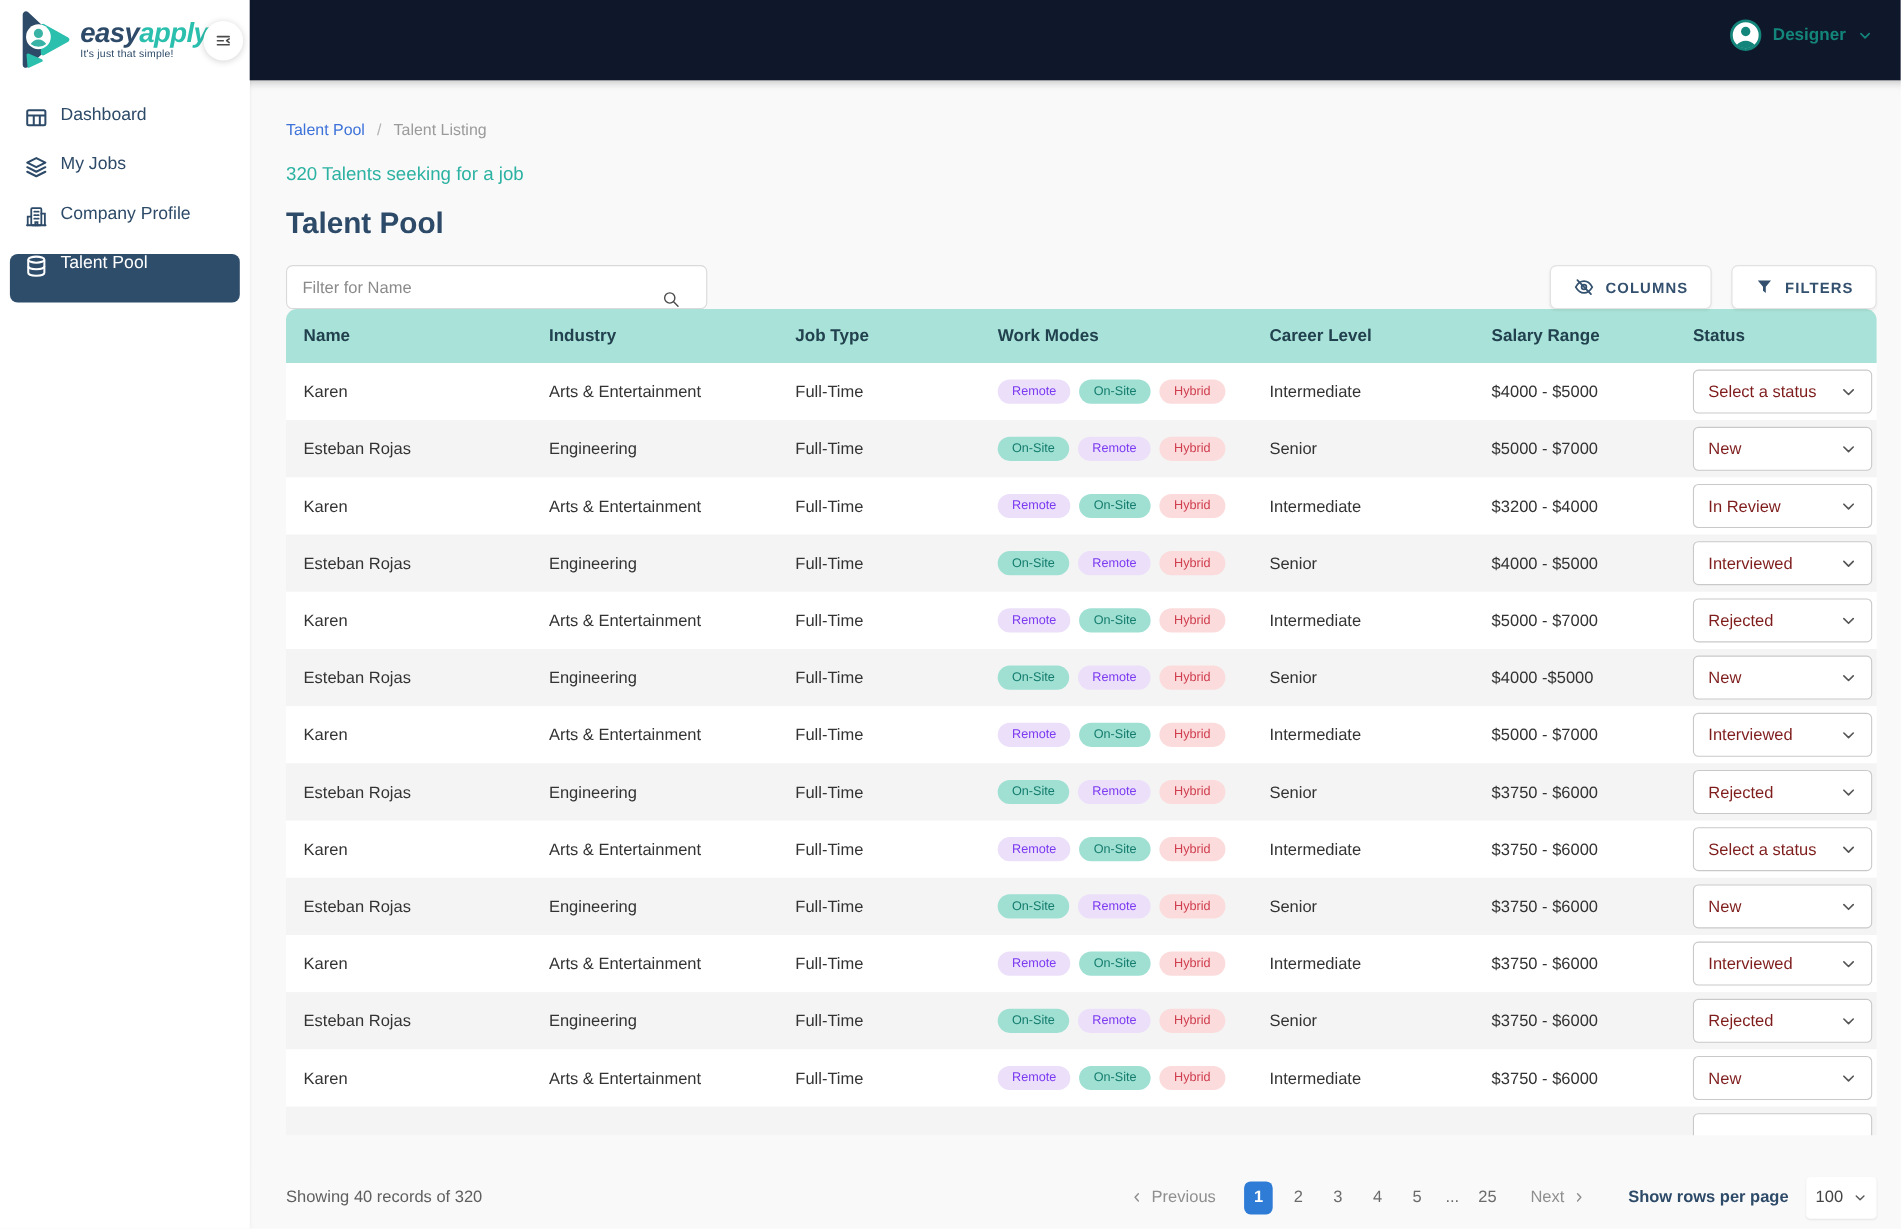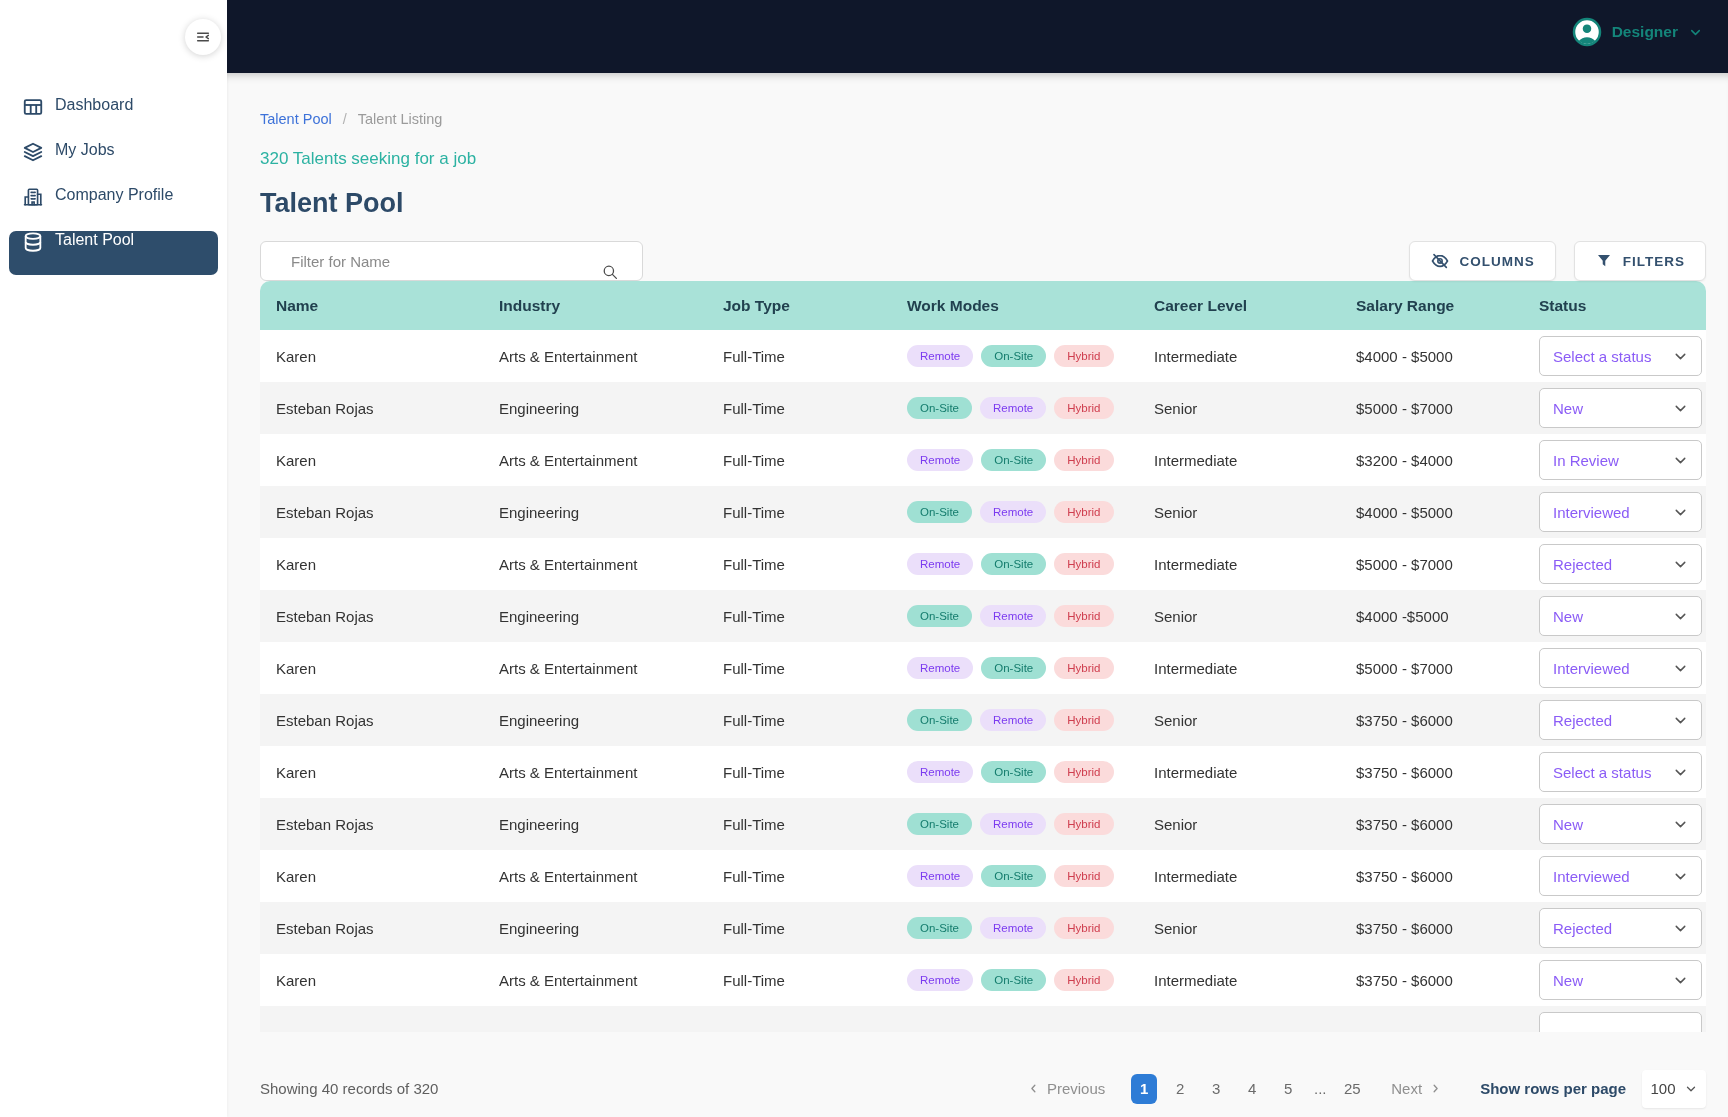--- a/index.html
+++ b/index.html
@@ -35,21 +35,21 @@
   .breadcrumb .bc-link { color:#3d72d9; cursor:pointer; }
   .breadcrumb .bc-sep { color:#b3b3b3; }
   .breadcrumb .bc-cur { color:#9b9b9b; }
 
   .subtitle { margin-top:22px; font-size:17px; color:#2cb2a2; }
   .page-title { margin-top:19px; font-size:27px; font-weight:700; color:#2d4a68; }
 
   .toolbar { margin-top:22px; display:flex; align-items:center; }
   .filter-wrap { position:relative; width:383px; }
   .filter-input { width:100%; height:40px; border:1px solid #d9d9d9; border-radius:6px; background:#fff;
-      padding:0 40px 0 30px; font-size:15px; color:#333; font-family:"Liberation Sans",sans-serif; outline:none; }
+      padding:0 40px 0 14px; font-size:15px; color:#333; font-family:"Liberation Sans",sans-serif; outline:none; }
   .filter-input::placeholder { color:#8a8a8a; }
   .filter-wrap svg { position:absolute; right:12px; top:11px; }
   .toolbar-buttons { margin-left:auto; display:flex; gap:18px; }
   .tbtn { height:40px; padding:0 20px; background:#fff; border:1px solid #e2e2e2; border-radius:6px;
       display:flex; align-items:center; gap:10px; color:#33506e; font-size:13.5px; font-weight:700;
       letter-spacing:1px; cursor:pointer; box-shadow:0 1px 2px rgba(0,0,0,.05); }
 
   
   .table { width:1446px; }
   .thead { display:flex; align-items:center; height:49px; background:#a9e2d8; border-radius:10px 10px 0 0;
@@ -59,21 +59,21 @@
   .c1 { width:239px; padding-left:16px; }
   .c2 { width:224px; }
   .c3 { width:184px; }
   .c4 { width:247px; display:flex; gap:8px; align-items:center; }
   .c5 { width:202px; }
   .c6 { width:183px; }
   .c7 { width:167px; }
   .chip { padding:5px 13px; border-radius:13px; font-size:11.5px; font-weight:500; white-space:nowrap; }
   .status-select { width:163px; height:40px; background:#fff; border:1px solid #c9c9c9; border-radius:5px;
       display:flex; align-items:center; justify-content:space-between; padding:0 12px 0 13px;
-      color:#8b5cf6; font-size:15px; cursor:pointer; }
+      color:#7f1d1d; font-size:15px; cursor:pointer; }
   .row.partial { height:26px; overflow:hidden; align-items:flex-start; }
   .row.partial .status-select { margin-top:6px; }
 
   
   .footer { position:absolute; left:0; right:0; bottom:0; height:57px; background:#f9f9f9;
       display:flex; align-items:center; padding:0 22px 0 33px; }
   .showing { font-size:15px; color:#5f5f5f; }
   .pagination { margin-left:auto; display:flex; align-items:center; gap:14px; }
   .pg-nav { display:flex; align-items:center; gap:7px; color:#8f8f8f; font-size:15px; cursor:pointer; }
   .pages { display:flex; align-items:center; gap:10px; margin:0 12px; }
@@ -101,20 +101,36 @@
     <span class="uname">Designer</span>
     <span style="display:flex;">
       <svg width="15" height="15" viewBox="0 0 24 24" fill="none" stroke="#14857a" stroke-width="2.4" stroke-linecap="round" stroke-linejoin="round">
           <path d="M6 9 l6 6 6 -6"></path>
         </svg>
     </span>
   </div>
 </div>
 
 <div class="sidebar">
+  <div class="logo">
+    <span style="display:flex;">
+      <svg width="52" height="56" viewBox="0 0 60 60">
+        <path d="M10 4 L10 56 L38 30 Z" fill="#2d4a68" stroke="#2d4a68" stroke-width="7" stroke-linejoin="round"></path>
+        <path d="M12 46 L26 52 L13 58 Z" fill="#2bbfae" stroke="#2bbfae" stroke-width="3" stroke-linejoin="round"></path>
+        <path d="M28 16 L53 30 L28 44 Z" fill="#2bbfae" stroke="#2bbfae" stroke-width="5" stroke-linejoin="round"></path>
+        <circle cx="23" cy="27" r="13" fill="#ffffff"></circle>
+        <circle cx="23" cy="23.5" r="4.8" fill="#39b3a6"></circle>
+        <path d="M14.8 34.5 a9.6 9.6 0 0 1 16.4 0 a13 13 0 0 1 -16.4 0 Z" fill="#39b3a6"></path>
+      </svg>
+    </span>
+    <span class="logo-txt">
+      <span class="logo-name"><span class="p1">easy</span><span class="p2">apply</span></span>
+      <div class="logo-tag">It's just that simple!</div>
+    </span>
+  </div>
 
   <div class="collapse-btn">
     <span style="display:flex;">
       <svg width="16" height="16" viewBox="0 0 24 24" fill="none" stroke="#4a4a4a" stroke-width="2.2" stroke-linecap="round" stroke-linejoin="round">
         <line x1="4" y1="6.5" x2="20" y2="6.5"></line>
         <line x1="4" y1="12" x2="12" y2="12"></line>
         <line x1="4" y1="17.5" x2="20" y2="17.5"></line>
         <path d="M20 9.5 L16.5 12 L20 14.5"></path>
       </svg>
     </span>

